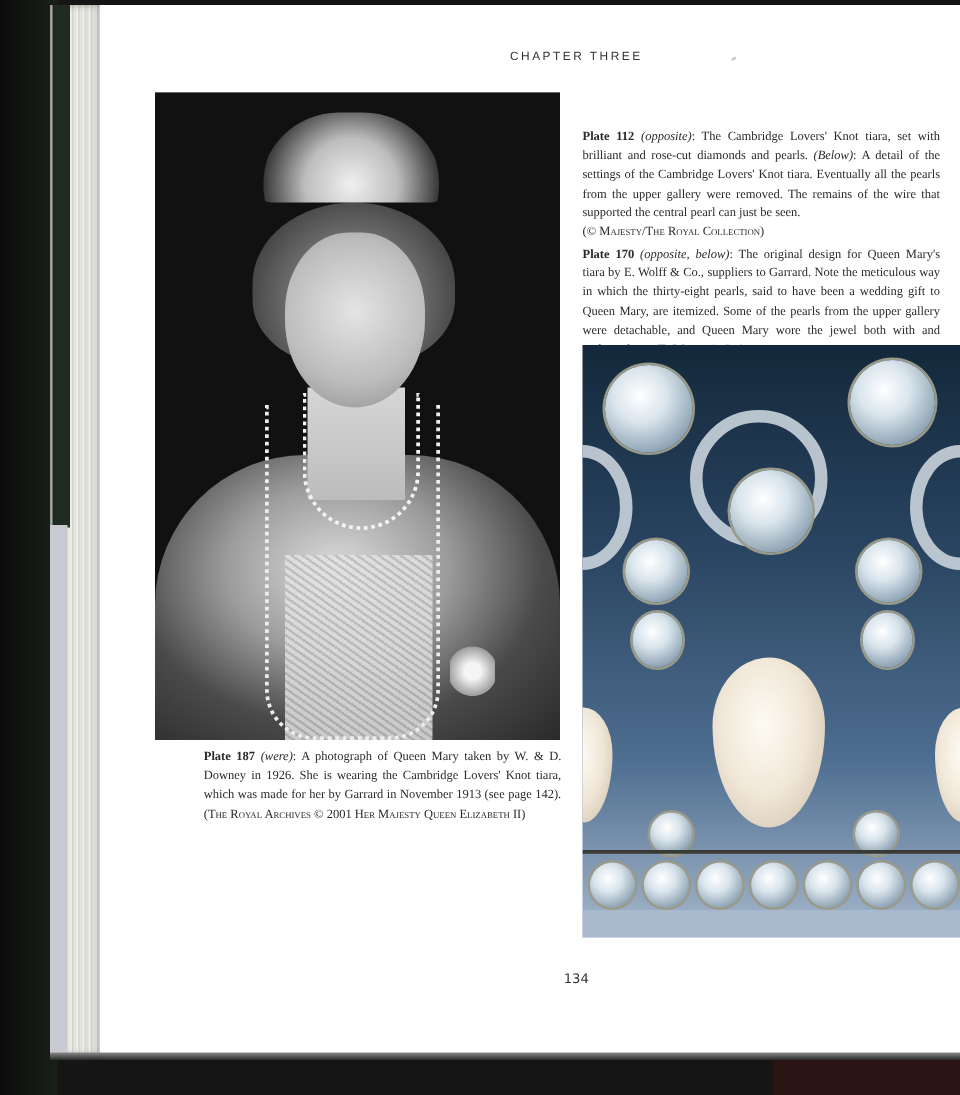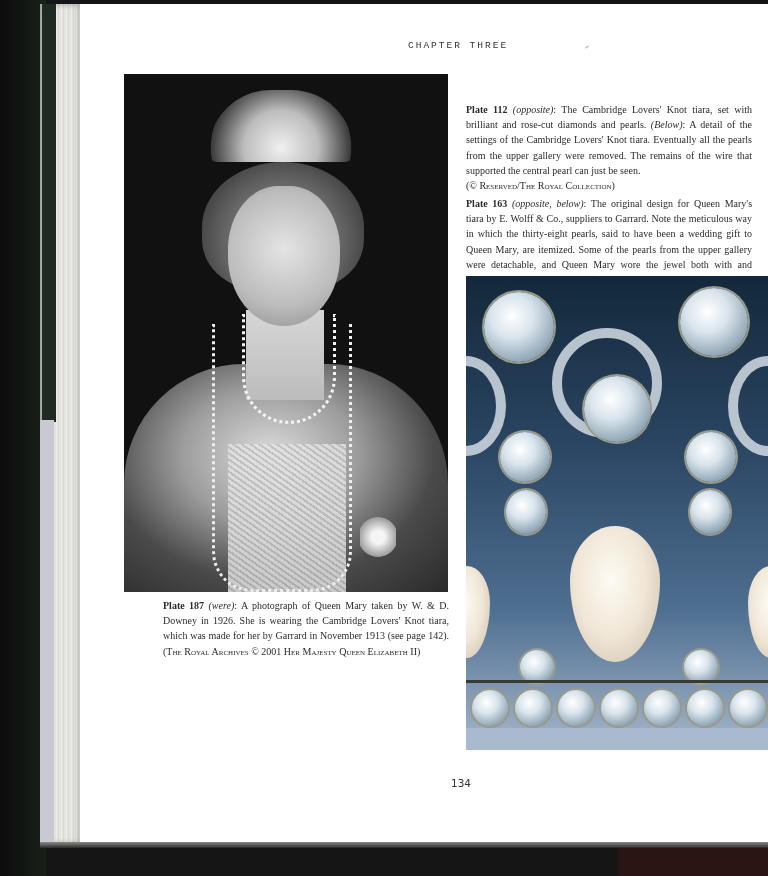--- a/index.html
+++ b/index.html
@@ -17,21 +17,21 @@
     box-shadow: inset 4px 0 6px rgba(0,0,0,.35); }
   .page-edges-low { position: absolute; left: 40px; top: 420px; width: 14px; height: 424px; background: #c9c9d2; }
   .page-edges-dark { position: absolute; left: 42px; top: 4px; width: 14px; height: 418px; background: #1f2a20; }
 
   
   .page { position: absolute; left: 80px; top: 4px; width: 688px; height: 840px; background: #ffffff;
     box-shadow: -3px 0 6px rgba(0,0,0,.15); }
   .page-bottom-shadow { position: absolute; left: 40px; top: 842px; width: 728px; height: 6px;
     background: linear-gradient(180deg,#8a8a8a,#2a2a2a); }
 
-  .chapter-header { position: absolute; left: 408px; top: 40px; font-family: Liberation Mono, monospace;
+  .chapter-header { position: absolute; left: 408px; top: 40px; font-family: Liberation Sans, sans-serif;
     font-size: 9.5px; letter-spacing: 2px; color: #333; }
 
   
   .photo-mary { position: absolute; left: 124px; top: 74px; width: 324px; height: 518px; overflow: hidden;
     background: radial-gradient(ellipse 90px 110px at 50% 33%, #d6d6d6 0%, #9a9a9a 35%, #2a2a2a 70%, #0e0e0e 100%); }
   .photo-mary .bg { position: absolute; inset: 0; background: #111; }
   .photo-mary .hair { position: absolute; left: 78px; top: 88px; width: 162px; height: 130px; border-radius: 50% 50% 40% 40%;
     background: radial-gradient(circle at 50% 60%, #a8a8a8, #5a5a5a 60%, #222 100%); }
   .photo-mary .tiara { position: absolute; left: 84px; top: 16px; width: 146px; height: 72px; border-radius: 70px 70px 10px 10px;
     background: radial-gradient(circle at 50% 80%, #f0f0f0 0%, #bdbdbd 40%, #3a3a3a 75%, transparent 76%); }
@@ -98,25 +98,25 @@
   <div class="face"></div>
   <div class="tiara"></div>
   <div class="pearls"></div>
   <div class="pearls-long"></div>
   <div class="star"></div>
 </div>
 
 <p class="caption caption-112">
   <span class="plate">Plate 112</span>
   <span class="dir">(opposite)</span><span>: The Cambridge Lovers' Knot tiara, set with brilliant and rose-cut diamonds and pearls. </span><span class="dir">(Below)</span><span>: A detail of the settings of the Cambridge Lovers' Knot tiara. Eventually all the pearls from the upper gallery were removed. The remains of the wire that supported the central pearl can just be seen.</span><br>
-  <span class="credit">(© Reserved/The Royal Collection)</span>
+  <span class="credit">(© Majesty/The Royal Collection)</span>
 </p>
 
 <p class="caption caption-113">
-  <span class="plate">Plate 163</span>
+  <span class="plate">Plate 170</span>
   <span class="dir">(opposite, below)</span><span>: The original design for Queen Mary's tiara by E. Wolff &amp; Co., suppliers to Garrard. Note the meticulous way in which the thirty-eight pearls, said to have been a wedding gift to Queen Mary, are itemized. Some of the pearls from the upper gallery were detachable, and Queen Mary wore the jewel both with and without them. </span><span class="credit">(E. Wolfe &amp; Co.)</span>
 </p>
 
 <div class="photo-tiara">
   <div class="arch" style="left:86px;top:52px;width:110px;height:110px;"></div>
   <div class="arch" style="left:-40px;top:80px;width:80px;height:100px;"></div>
   <div class="arch" style="left:262px;top:80px;width:80px;height:100px;"></div>
   <div class="diamond" style="left:18px;top:16px;width:70px;height:70px;"></div>
   <div class="diamond" style="left:214px;top:12px;width:68px;height:68px;"></div>
   <div class="diamond" style="left:118px;top:100px;width:66px;height:66px;"></div>

